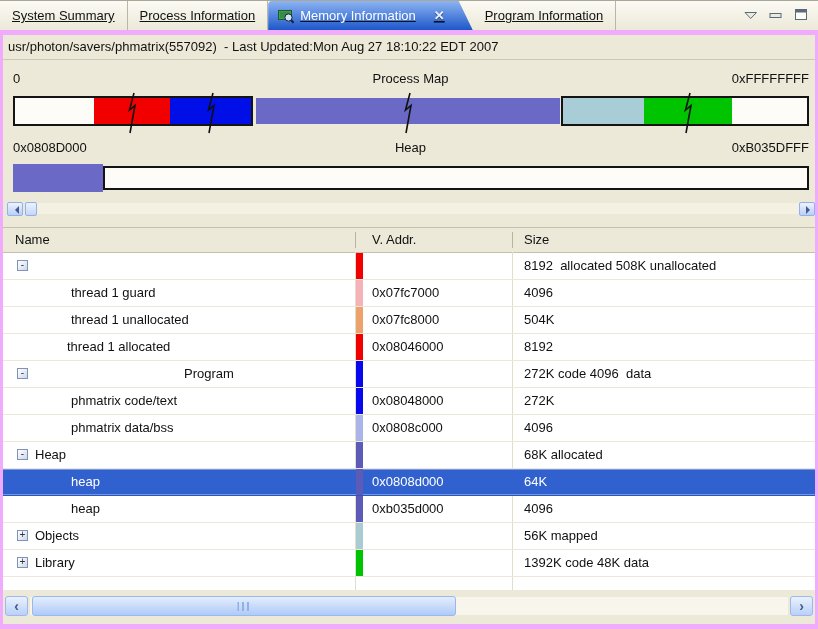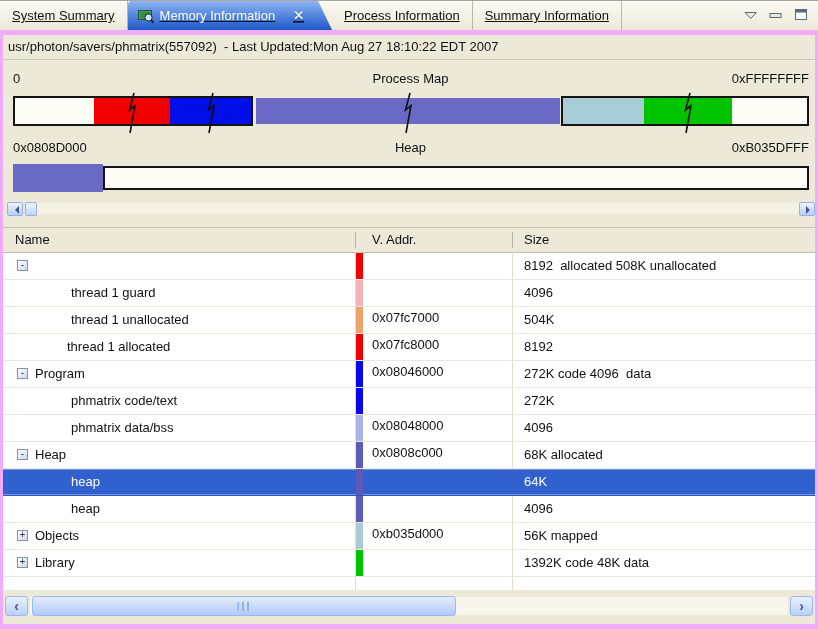--- a/index.html
+++ b/index.html
@@ -65,21 +65,21 @@
   .th-size{position:absolute;left:521px;}
   .col-line{position:absolute;top:24px;bottom:0;width:1px;background:#e2deca;}
   .col-line.c1{left:352px;} .col-line.c2{left:509px;}
   .hd-line{position:absolute;top:4px;height:16px;width:1px;background:#b8b4a2;}
   .row{position:relative;height:26px;line-height:25px;border-bottom:1px solid #ebe7da;}
   .row .name{position:absolute;left:0;width:348px;overflow:hidden;white-space:nowrap;}
   .row .expander{position:absolute;left:14px;top:7px;width:11px;height:11px;box-sizing:border-box;
        border:1px solid #8094b2;background:linear-gradient(135deg,#fff,#ccd8ee);
        font-size:10px;line-height:8px;text-align:center;color:#333;cursor:pointer;}
   .row .chip{position:absolute;left:353px;top:0;bottom:0;width:7px;}
-  .row .addr{position:absolute;left:369px;white-space:pre;margin-top:25px;}
+  .row .addr{position:absolute;left:369px;white-space:pre;}
   .row .size{position:absolute;left:521px;white-space:pre;}
   .row.sel{background:#3161ce;color:#fff;border-bottom-color:#2a58bd;
        box-shadow:inset 0 1px 0 #7597e0, inset 0 -1px 0 #7597e0;}
   
   .hscroll{position:absolute;left:2px;right:2px;bottom:8px;height:20px;}
   .hs-track{position:absolute;left:25px;right:25px;top:1px;height:18px;background:#f8f6ec;}
   .hs-btn{position:absolute;top:0;width:23px;height:20px;box-sizing:border-box;
        border:1px solid #9cb8ee;border-radius:3px;background:linear-gradient(#eaf1fd,#b9d0f8);
        text-align:center;line-height:18px;font-weight:bold;color:#44598c;font-size:14px;cursor:pointer;}
   .hs-btn.left{left:0;} .hs-btn.right{right:0;}
@@ -93,35 +93,35 @@
 </head>
 <body>
 
 <div class="app">
 
   <div class="tabbar">
     <div id="tabs" style="display:flex;align-items:stretch;">
         <div class="tab">
           <span>System Summary</span>
         </div>
+        <div class="tab">
+          <span>Process Information</span>
+        </div>
         <div class="tab active">
           <svg width="16" height="16">
             <rect x="0.5" y="2.5" width="13" height="9" fill="#3f9e52" stroke="#1f5c2c"></rect>
             <path d="M2 5h10M2 7h10M2 9h10" stroke="#2a7a3a" stroke-width="1"></path>
             <circle cx="10.5" cy="9.5" r="3.6" fill="#cfe6fa" stroke="#222233"></circle>
             <line x1="13" y1="12" x2="15.5" y2="14.8" stroke="#222233" stroke-width="2"></line>
           </svg>
           <span>Memory Information</span>
           <span class="close">✕</span>
         </div>
         <div class="tab">
-          <span>Process Information</span>
-        </div>
-        <div class="tab">
-          <span>Summary Information</span>
+          <span>Program Information</span>
         </div>
       </div>
     <div class="corner">
       <div>
         <svg width="14" height="9">
             <polygon points="1,1.5 12.5,1.5 6.7,7.5" fill="#eceadd" stroke="#5a6a7a"></polygon>
           </svg>
       </div>
       <div>
         <svg width="14" height="9">
@@ -225,21 +225,21 @@
               <div class="addr">0x07fc8000</div>
               <div class="size">504K</div>
             </div>
             <div class="row">
               <div class="name" style="padding-left: 64px;">thread 1 allocated</div>
               <div class="chip" style="background: rgb(242, 0, 0);"></div>
               <div class="addr">0x08046000</div>
               <div class="size">8192</div>
             </div>
             <div class="row">
-              <div class="name" style="padding-left: 32px;">Program</div>
+              <div class="name" style="padding-left: 32px; text-align: center;">Program</div>
               <div class="expander">-</div>
               <div class="chip" style="background: rgb(8, 8, 238);"></div>
               <div class="addr"></div>
               <div class="size">272K code 4096  data</div>
             </div>
             <div class="row">
               <div class="name" style="padding-left: 68px;">phmatrix code/text</div>
               <div class="chip" style="background: rgb(8, 8, 238);"></div>
               <div class="addr">0x08048000</div>
               <div class="size">272K</div>

